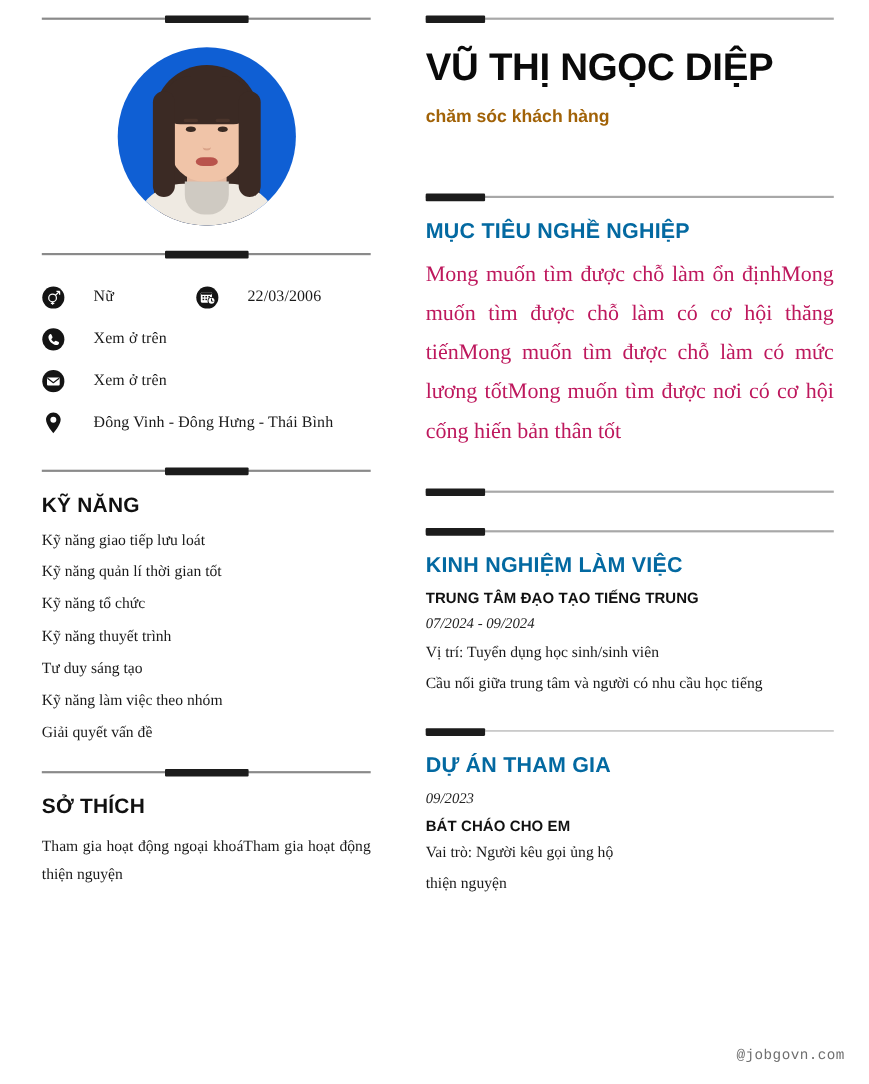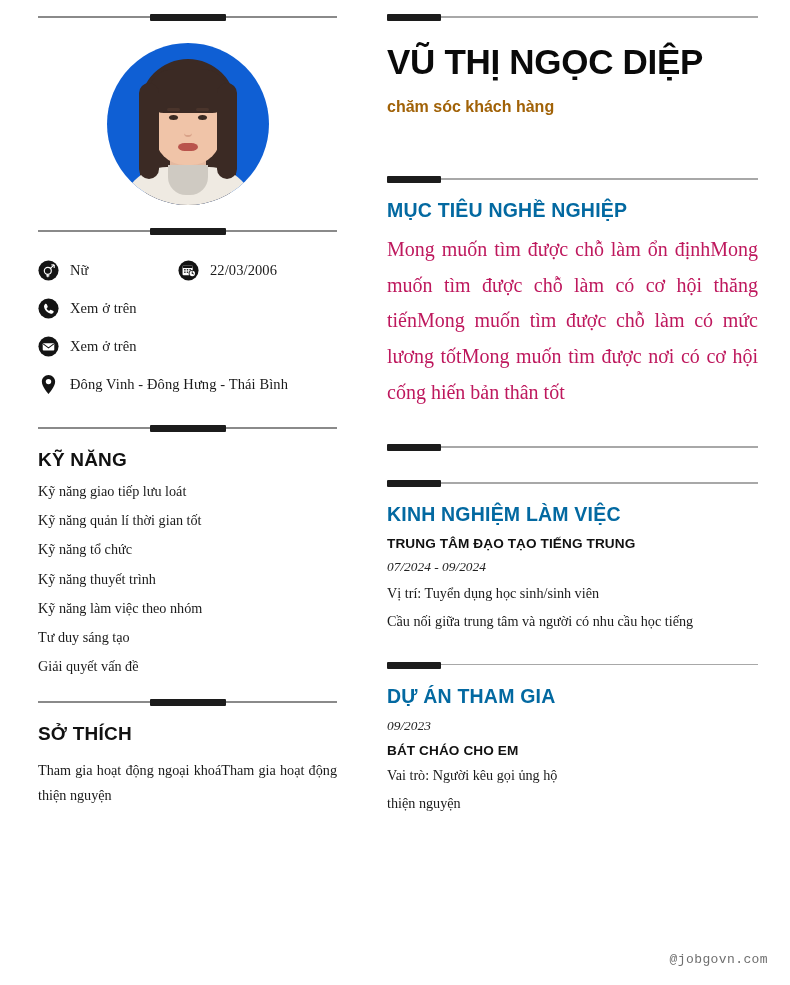--- a/index.html
+++ b/index.html
@@ -194,21 +194,21 @@
   .contact-pair {
     display: flex;
     align-items: center;
     margin-bottom: 17px;
   }
   .contact-pair .ci-item:first-child { width: 140px; }
 
   .ci-item {
     display: flex;
     align-items: center;
-    gap: 11px;
+    gap: 26px;
   }
 
   .c-icon {
     width: 21px; height: 21px;
     flex: none;
     display: block;
   }
 
   .c-text {
     font-size: 14.5px;
@@ -433,22 +433,22 @@
       <div class="hair"></div>
       <div class="block"></div>
     </div>
 
     <div class="sec-left">
       <div class="sec-left-title">KỸ NĂNG</div>
       <div class="skill-item">Kỹ năng giao tiếp lưu loát</div>
       <div class="skill-item">Kỹ năng quản lí thời gian tốt</div>
       <div class="skill-item">Kỹ năng tổ chức</div>
       <div class="skill-item">Kỹ năng thuyết trình</div>
+      <div class="skill-item">Tư duy sáng tạo</div>
       <div class="skill-item">Kỹ năng làm việc theo nhóm</div>
-      <div class="skill-item">Tư duy sáng tạo</div>
       <div class="skill-item">Giải quyết vấn đề</div>
     </div>
 
     <div class="spacer-26"></div>
 
     <div class="divider-left">
       <div class="hair"></div>
       <div class="block"></div>
     </div>
 

